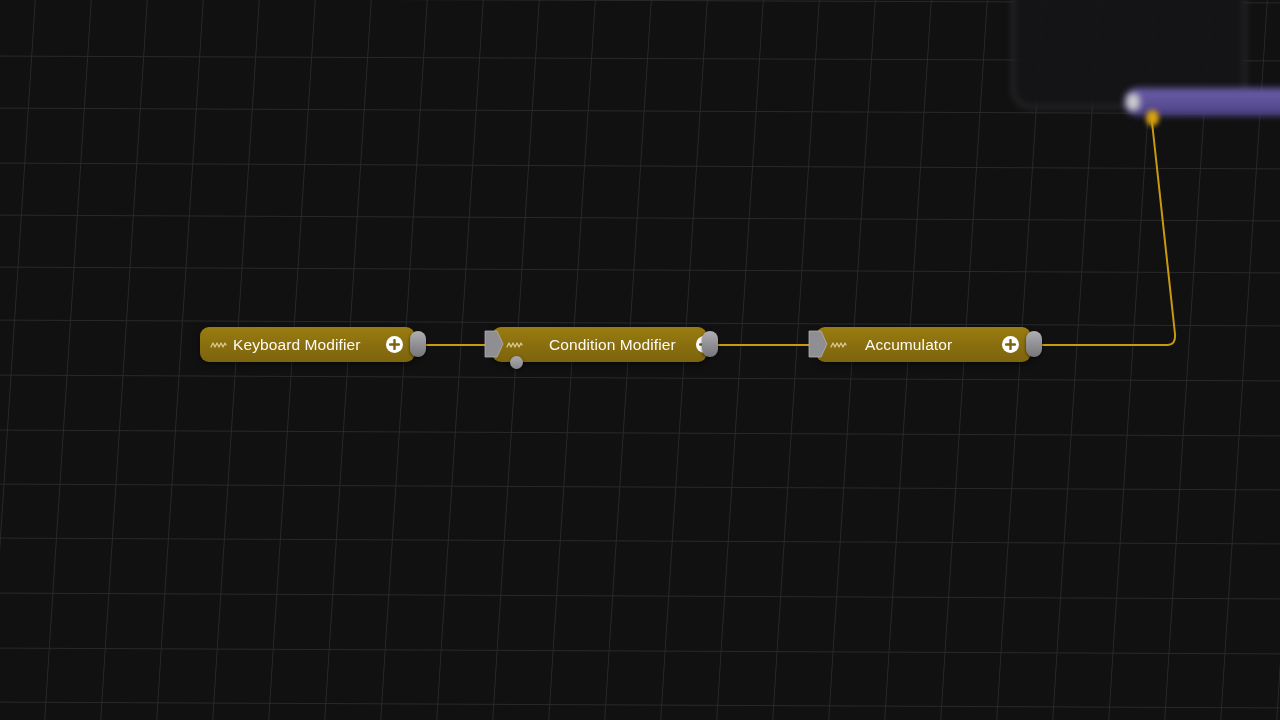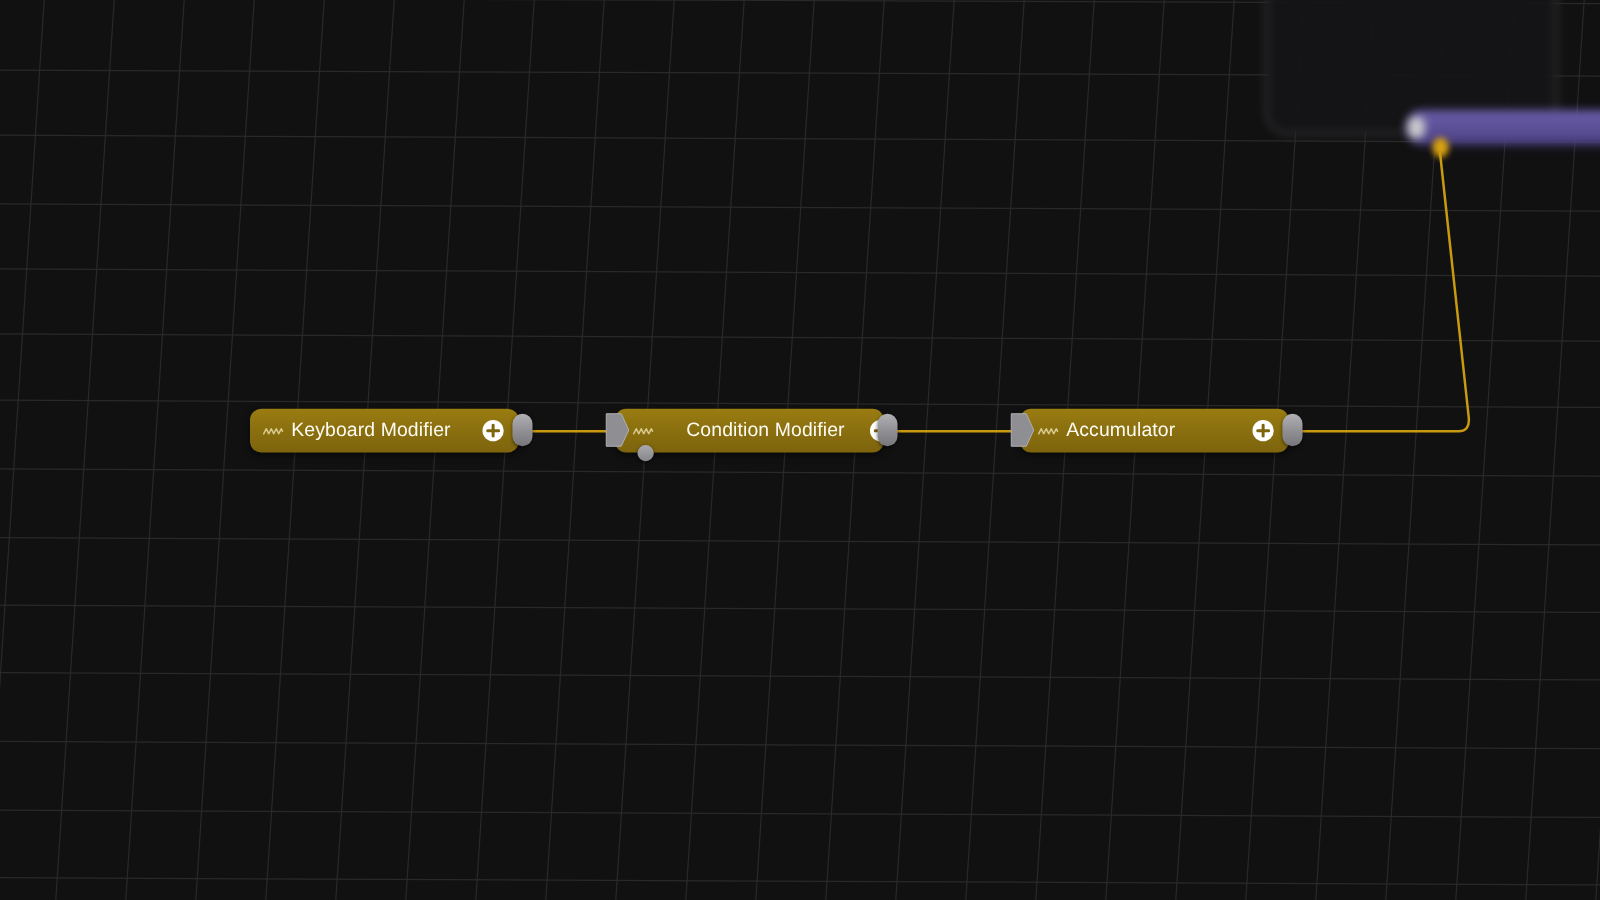--- a/index.html
+++ b/index.html
@@ -191,21 +191,21 @@
         <path d="M5.5 1 L5.5 10 M1 5.5 L10 5.5" stroke="#7d640d" stroke-width="2.4" stroke-linecap="round"></path>
       </svg>
     </span>
   </div>
   <svg class="port-in" style="left:484px;top:329px;" width="20" height="30" viewBox="0 0 20 30">
     <path d="M1 2 L13 2 L19 15 L13 28 L1 28 Z" fill="#8e8e93" stroke="#b0b0b4" stroke-width="0.8" stroke-linejoin="round"></path>
   </svg>
   <div class="port-out" style="left:702px;top:331px;"></div>
   <div class="handle-dot" style="left:510px;top:356px;"></div>
 
-  <div class="node" style="left:816px;top:327px;width:215px;">
+  <div class="node" style="left:816px;top:327px;width:215px;gap:12px;">
     <span class="node-wave" style="margin-left:14px;">
       <svg width="17" height="10" viewBox="0 0 17 10">
         <path d="M1 7 L3 3 L5 7 L7 3 L9 7 L11 3 L13 7 L15 3 L16 5" stroke="#d9c98d" stroke-width="1.3" fill="none" stroke-linecap="round" stroke-linejoin="round"></path>
       </svg>
     </span>
     <span class="node-title">Accumulator</span>
     <span class="node-plus">
       <svg width="11" height="11" viewBox="0 0 11 11">
         <path d="M5.5 1 L5.5 10 M1 5.5 L10 5.5" stroke="#7d640d" stroke-width="2.4" stroke-linecap="round"></path>
       </svg>

